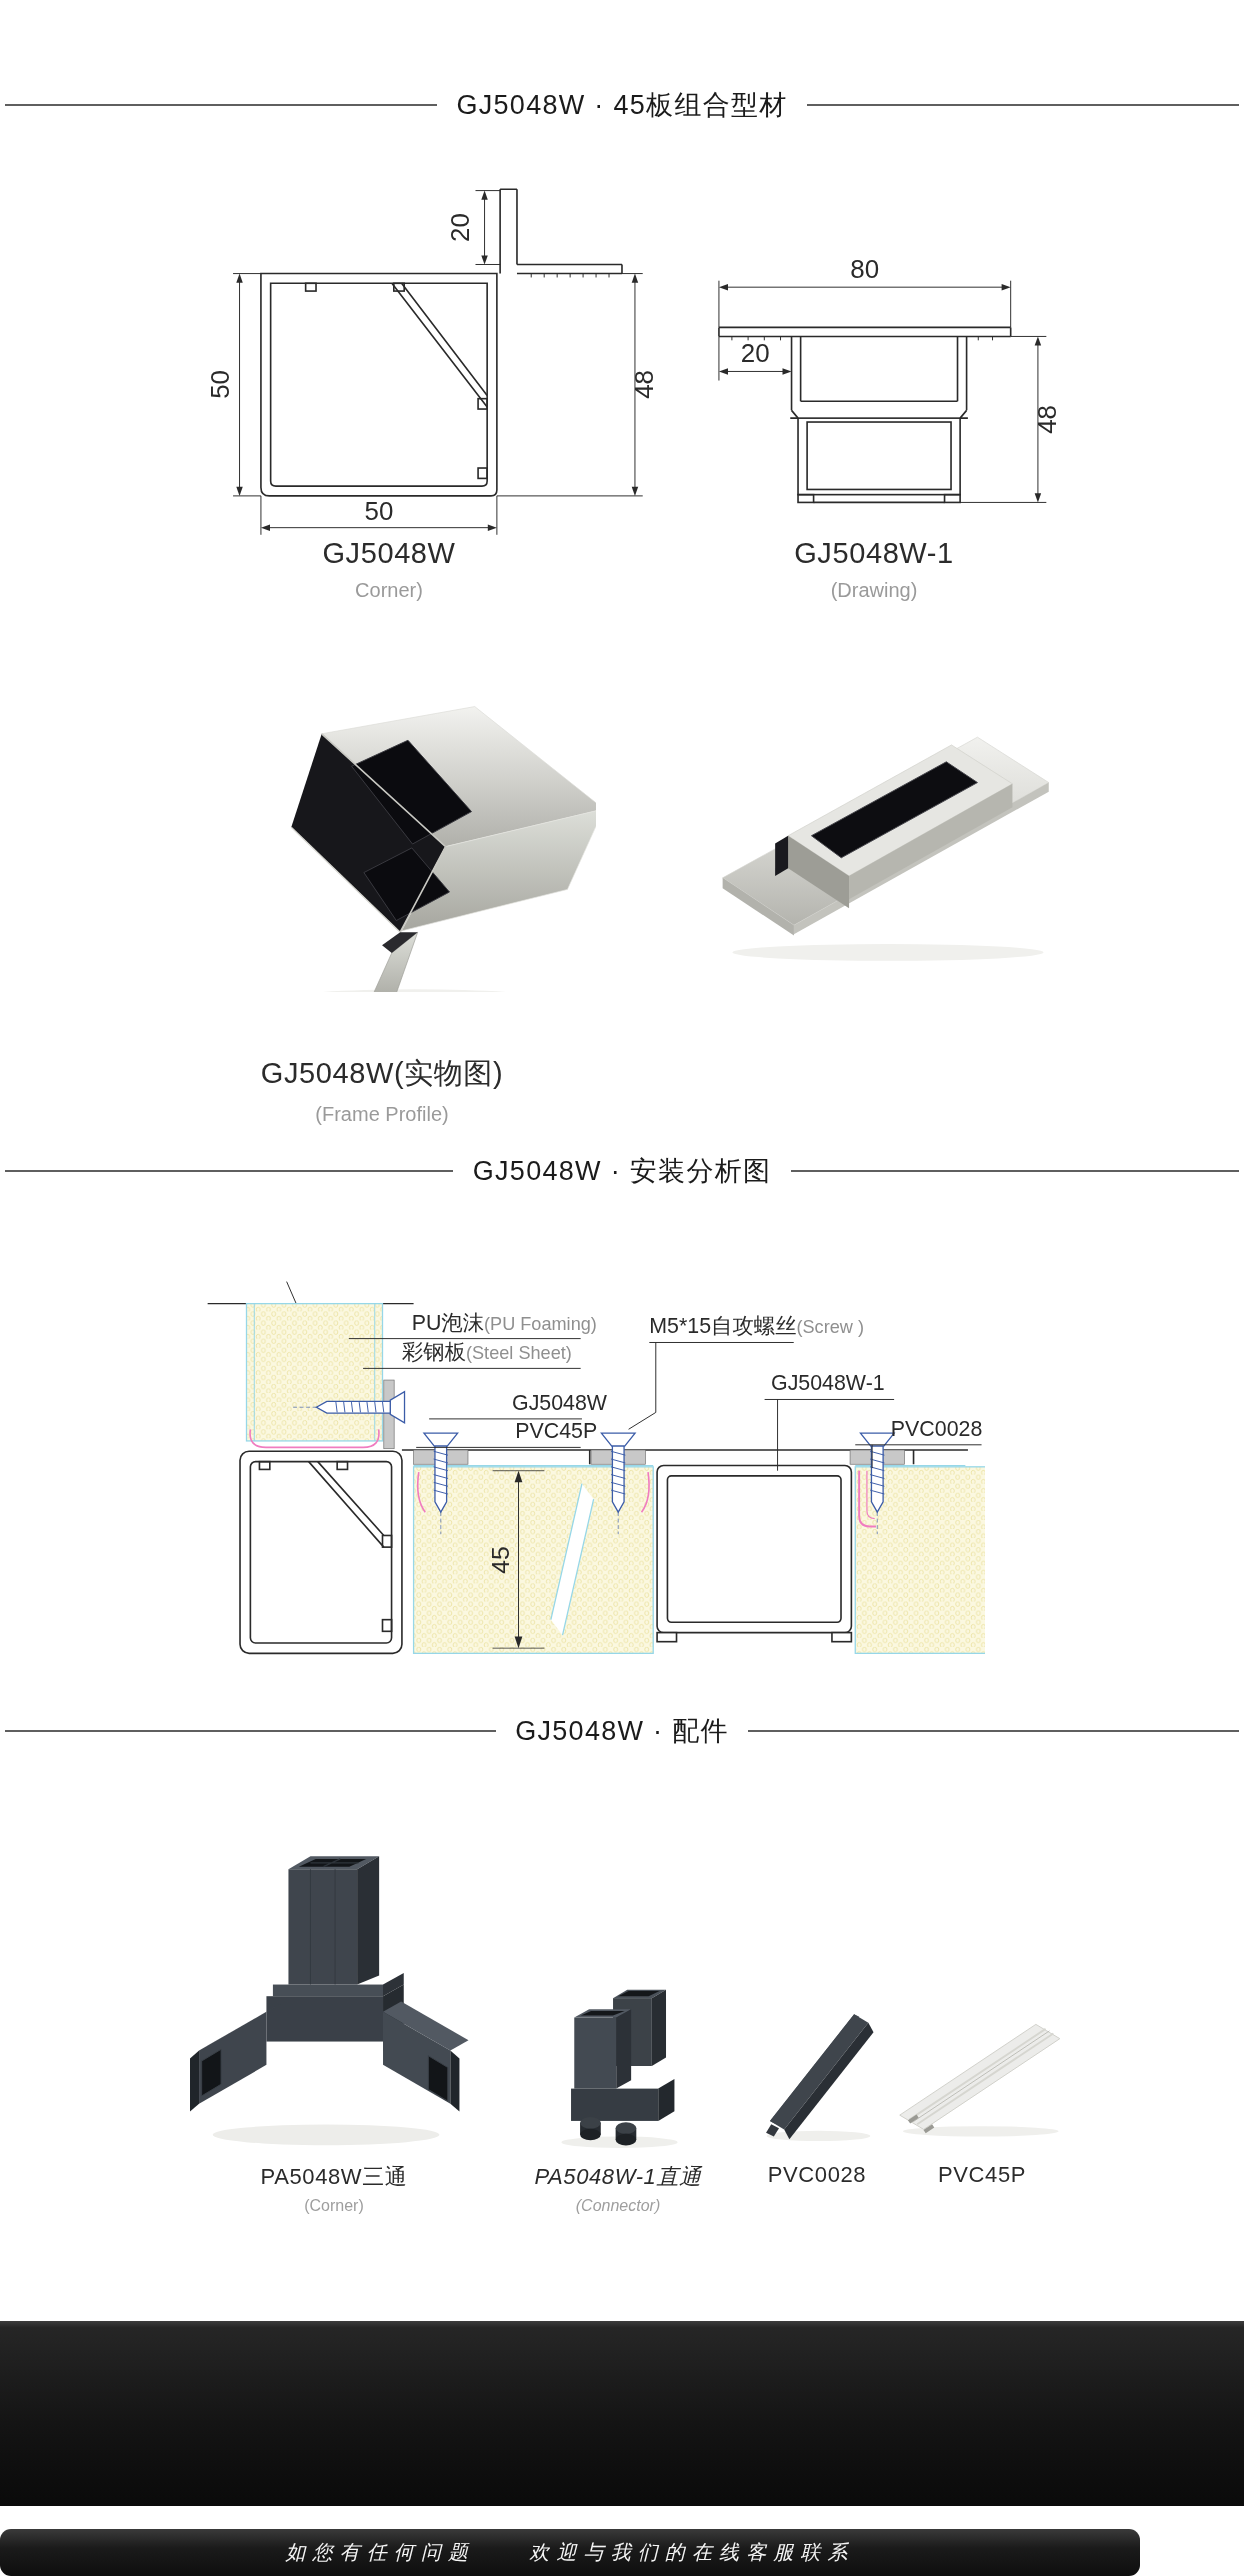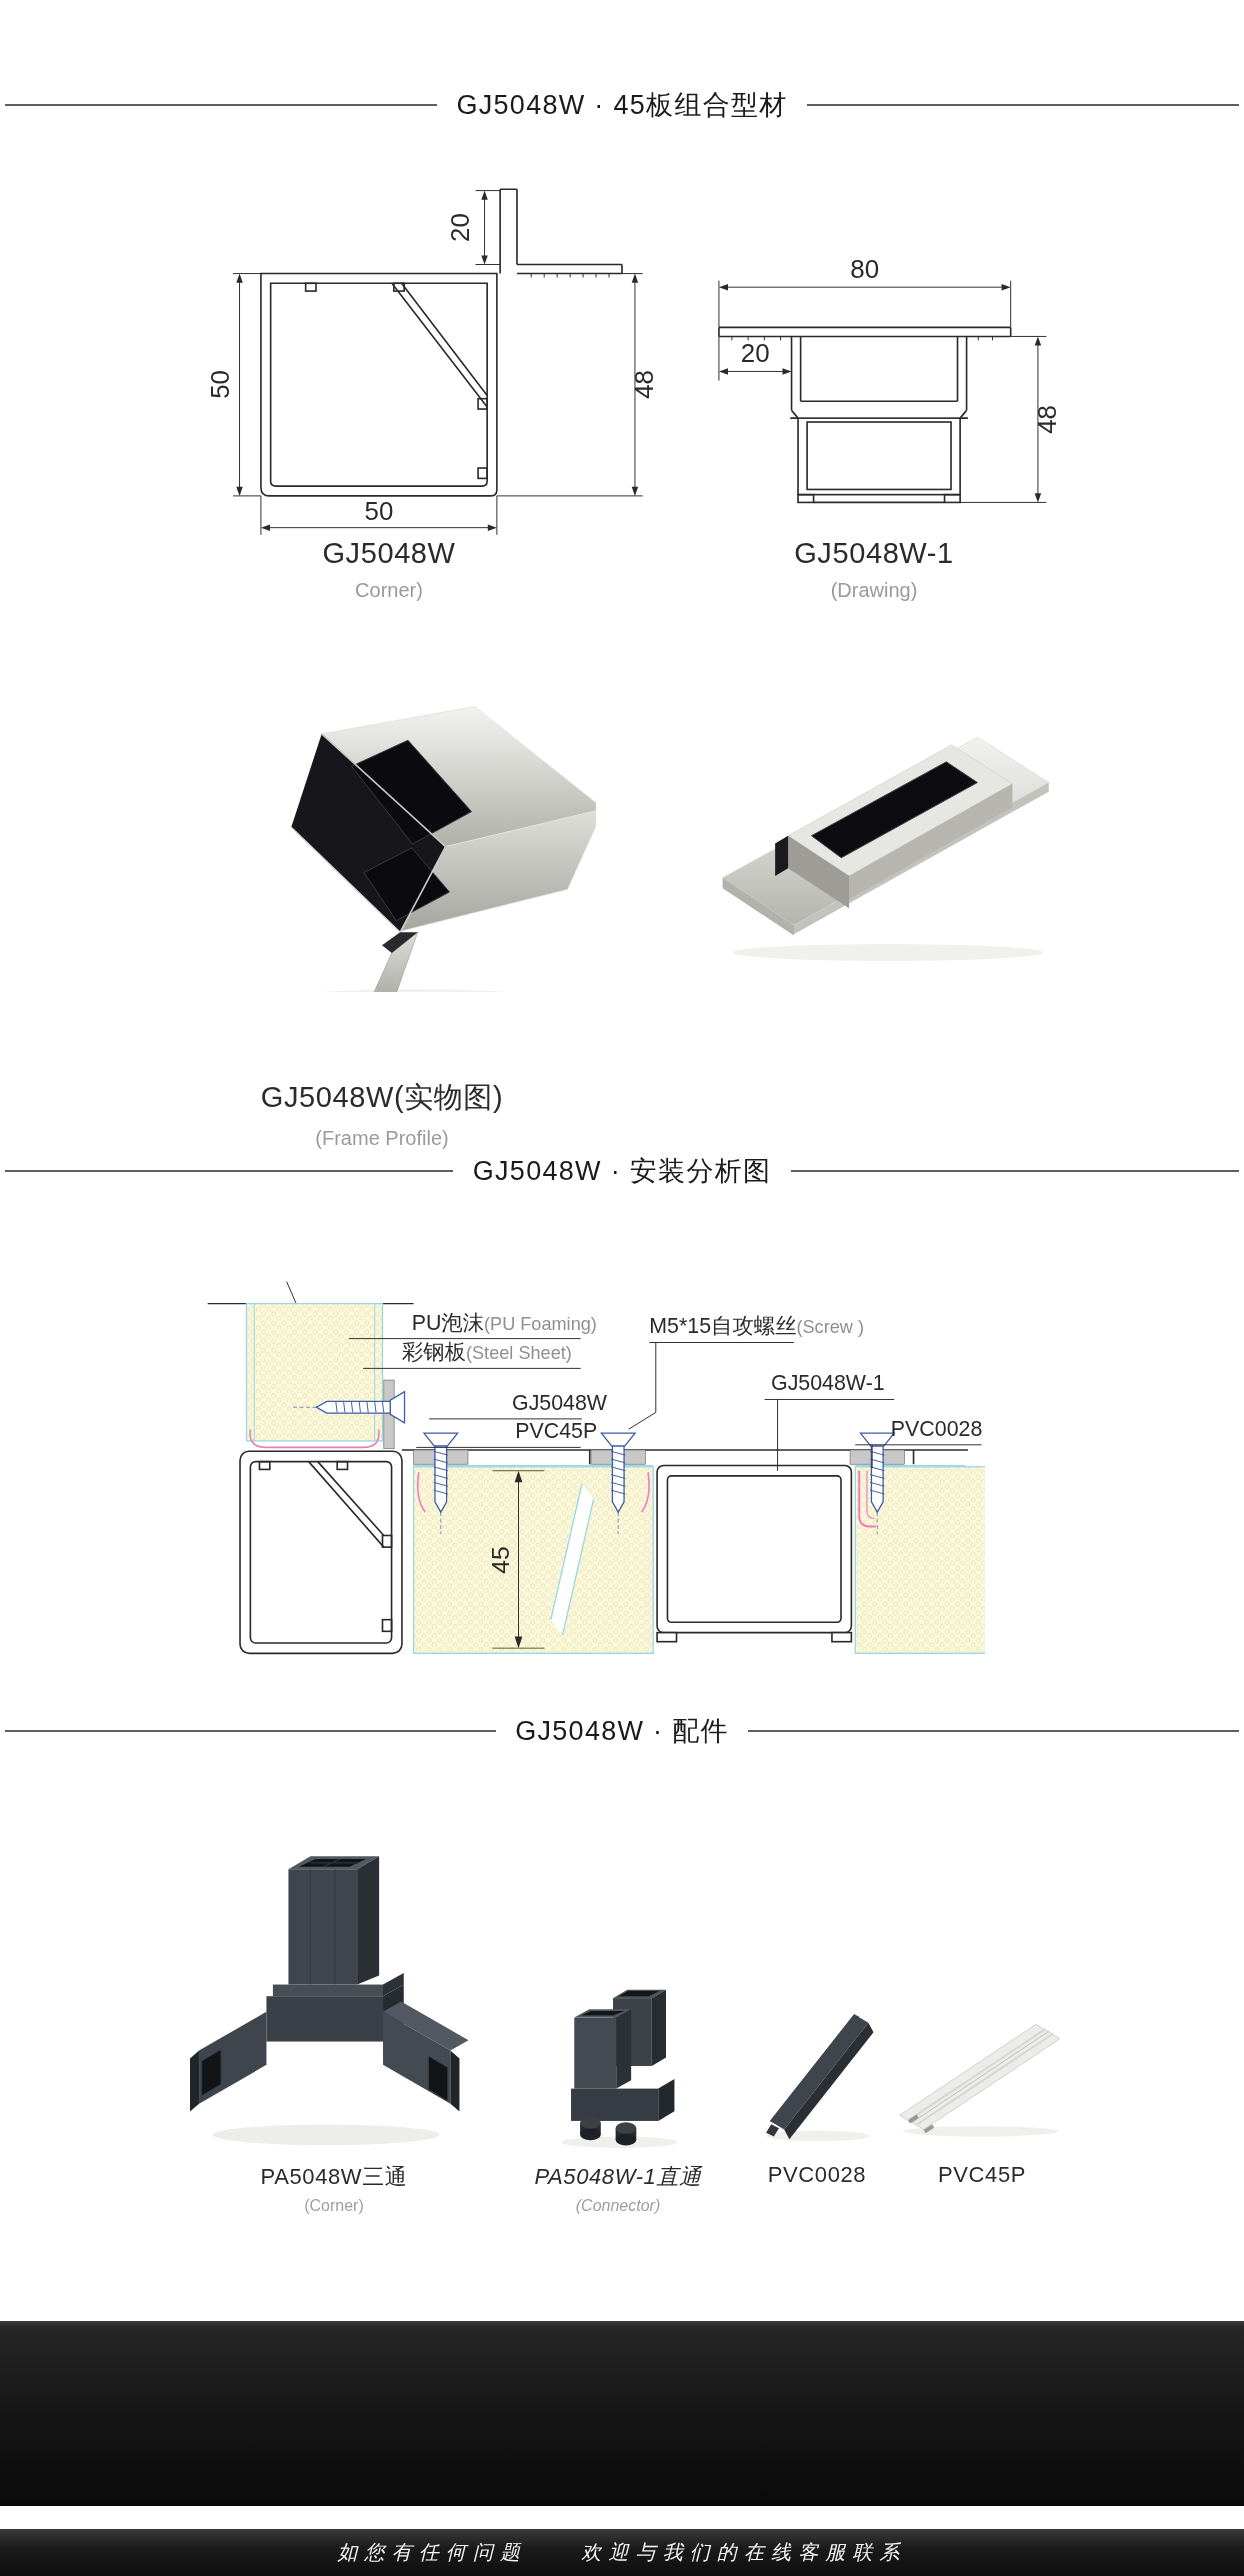--- a/index.html
+++ b/index.html
@@ -12,22 +12,22 @@
   .sec .t{padding:0 19.4px;font-size:27px;font-weight:500;color:#1b1b1b;letter-spacing:1.3px;white-space:nowrap;}
   
   .plabel{position:absolute;transform:translateX(-50%);text-align:center;white-space:nowrap;}
   .plabel .main{font-size:29px;color:#2b2b2b;font-weight:500;letter-spacing:0.6px;}
   .plabel .sub{font-size:20px;color:#9a9a9a;margin-top:9px;}
   .alabel .main{font-size:22px;color:#2b2b2b;font-weight:500;}
   .alabel .sub{font-size:16px;color:#9e9e9e;margin-top:5.2px;}
   
   .footer-main{position:absolute;left:0;top:2321px;width:1244px;height:185px;
      background:linear-gradient(180deg,#3d3d3d 0px,#262626 6.5px,#141414 55%,#0a0a0a 100%);}
-  .service-band{position:absolute;left:0;top:2529px;width:1244px;height:47px;
-     background:linear-gradient(180deg,#3a3a3a 0,#1b1b1b 40%,#0e0e0e 100%);}
+  .service-band{position:absolute;left:0;top:2529px;width:1140px;height:47px;
+     background:linear-gradient(180deg,#3a3a3a 0,#1b1b1b 40%,#0e0e0e 100%);border-radius:11px;}
   .service-band .txt{width:100%;text-align:center;line-height:47px;font-family:"Liberation Serif",serif;
      font-style:italic;font-size:20px;color:#f5f5f5;letter-spacing:7.1px;white-space:nowrap;}
   svg text{font-family:"Liberation Sans",sans-serif;}
 </style>
 </head>
 <body>
 
 <div id="page">
 
   <div class="sec" style="top:87px;">
@@ -166,21 +166,21 @@
     <polygon points="75,305 468,88 578,158 185,378" fill="url(#pgB1)" stroke="#d5d5d0" stroke-width="1"></polygon>
     <polygon points="75,305 185,378 185,394 75,321" fill="#b2b2ac"></polygon>
     <polygon points="185,378 578,158 578,172 185,392" fill="#c3c3bd"></polygon>
     <polygon points="176,240 428,100 522,160 270,302" fill="#e6e6e2" stroke="#cfcfc9" stroke-width="1"></polygon>
     <polygon points="176,240 270,302 270,352 176,290" fill="#9d9d96"></polygon>
     <polygon points="270,302 522,160 522,196 270,338" fill="#b6b6af"></polygon>
     <polygon points="212,240 420,126 468,158 258,274" fill="#0d0d11" stroke="#44444a" stroke-width="1.5"></polygon>
     <polygon points="156,252 176,240 176,290 156,302" fill="#1a1a1f"></polygon>
   </svg>
 
-  <div class="plabel" style="left:382px;top:1078px;">
+  <div class="plabel" style="left:382px;top:1054px;">
     <div class="main">GJ5048W(实物图)</div>
     <div class="sub">(Frame Profile)</div>
   </div>
 
   <div class="sec" style="top:1153px;">
     <div class="rule"></div>
     <div class="t">GJ5048W · 安装分析图</div>
     <div class="rule"></div>
   </div>
 

